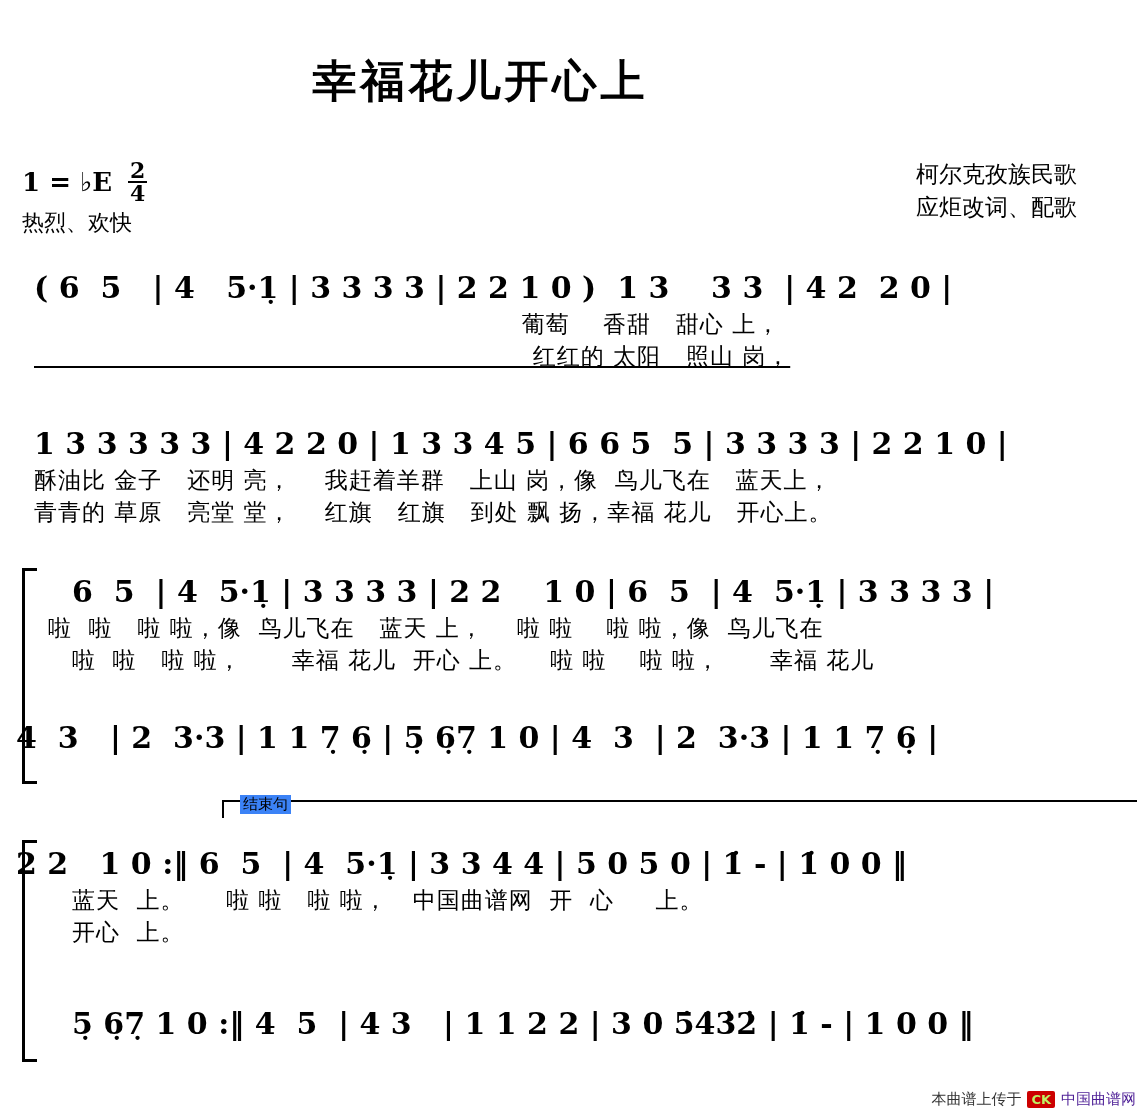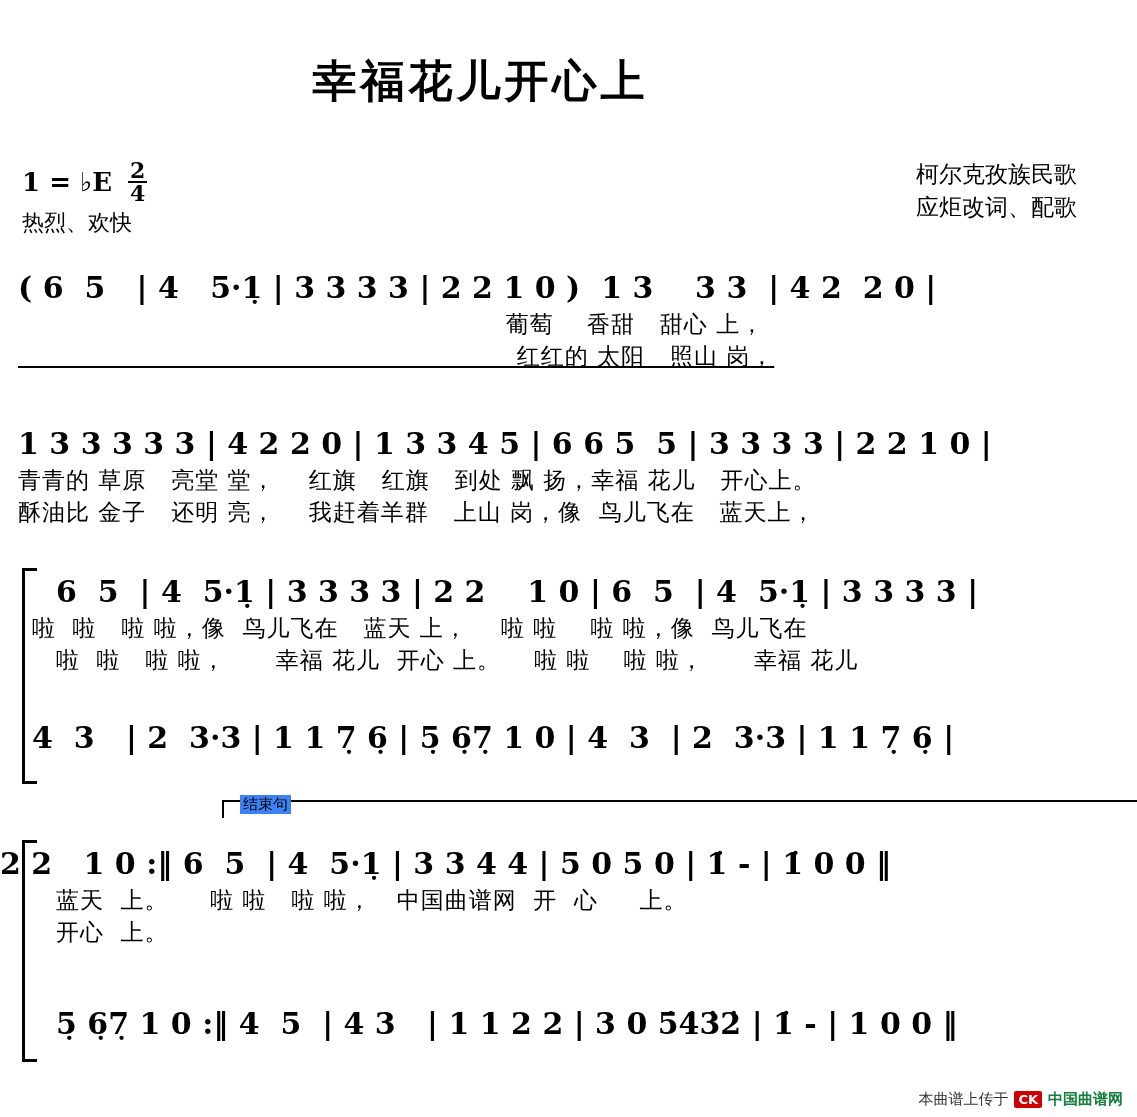--- a/index.html
+++ b/index.html
@@ -71,21 +71,21 @@
     top: 158px;
     text-align: right;
     font-size: 23px;
     line-height: 1.45;
     font-family: "DejaVu Serif", serif;
   }
 
   
   .row {
     position: absolute;
-    left: 0;
+    left: 16px;
     width: 1016px;
   }
   .notes {
     font-family: "DejaVu Serif", serif;
     font-size: 30px;
     font-weight: bold;
     letter-spacing: 0;
     white-space: pre;
     height: 40px;
     line-height: 40px;
@@ -121,38 +121,38 @@
     position: absolute;
     font-size: 15px;
     font-family: "DejaVu Serif", serif;
     background: #3b82f6;
     padding: 0 3px;
   }
 
   
   .footer {
     position: absolute;
-    right: 14px;
+    right: 1px;
     bottom: 8px;
     display: flex;
     align-items: center;
     gap: 6px;
     font-size: 15px;
     color: #333;
     font-family: "DejaVu Sans", sans-serif;
   }
   .footer .badge {
     background: #c00;
-    color: #ffffff;
+    color: #bef264;
     font-size: 13px;
     padding: 1px 4px;
     border-radius: 2px;
     font-weight: bold;
   }
-  .footer .site { color: #15803d; font-weight: bold; }
+  .footer .site { color: #4c1d95; font-weight: normal; }
 </style>
 </head>
 <body>
 
 <div class="page">
 
   <div class="title">幸福花儿开心上</div>
 
   <div class="keysig">
     <span>1 = ♭E</span>
@@ -170,34 +170,34 @@
   </div>
 
   <div class="row" style="top:268px;">
     <div class="notes" style="padding-left:18px;">( 6  5   | 4   5·1̣ | 3 3 3 3 | 2 2 1 0 )  1 3    3 3  | 4 2  2 0 |</div>
     <div class="lyric" style="padding-left:7px;">                                                            葡萄    香甜   甜心 上，</div>
     <div class="lyric u" style="padding-left:18px;">                                                            红红的 太阳   照山 岗，</div>
   </div>
 
   <div class="row" style="top:424px;">
     <div class="notes" style="padding-left:18px;">1 3 3 3 3 3 | 4 2 2 0 | 1 3 3 4 5 | 6 6 5  5 | 3 3 3 3 | 2 2 1 0 |</div>
+    <div class="lyric" style="padding-left:18px;">酥油比 金子   还明 亮，    我赶着羊群   上山 岗，像  鸟儿飞在   蓝天上，</div>
     <div class="lyric" style="padding-left:18px;">青青的 草原   亮堂 堂，    红旗   红旗   到处 飘 扬，幸福 花儿   开心上。</div>
-    <div class="lyric" style="padding-left:18px;">酥油比 金子   还明 亮，    我赶着羊群   上山 岗，像  鸟儿飞在   蓝天上，</div>
   </div>
 
   <div class="group-bracket" style="left:22px; top:568px; height:210px;"></div>
 
   <div class="row" style="top:572px;">
     <div class="notes" style="padding-left:56px;">6  5  | 4  5·1̣ | 3 3 3 3 | 2 2    1 0 | 6  5  | 4  5·1̣ | 3 3 3 3 |</div>
     <div class="lyric" style="padding-left:32px;">啦  啦   啦 啦，像  鸟儿飞在   蓝天 上，    啦 啦    啦 啦，像  鸟儿飞在</div>
     <div class="lyric" style="padding-left:56px;">啦  啦   啦 啦，      幸福 花儿  开心 上。    啦 啦    啦 啦，      幸福 花儿</div>
   </div>
 
   <div class="row" style="top:718px;">
-    <div class="notes" style="margin-left:32px;">4  3   | 2  3·3 | 1 1 7̣ 6̣ | 5̣ 6̣7̣ 1 0 | 4  3  | 2  3·3 | 1 1 7̣ 6̣ |</div>
+    <div class="notes" style="">4  3   | 2  3·3 | 1 1 7̣ 6̣ | 5̣ 6̣7̣ 1 0 | 4  3  | 2  3·3 | 1 1 7̣ 6̣ |</div>
   </div>
 
   <div class="ending-line" style="left:222px; top:800px; width:1064px;"></div>
   <div class="ending-label" style="left:240px; top:795px;">结束句</div>
 
   <div class="group-bracket" style="left:22px; top:840px; height:216px;"></div>
 
   <div class="row" style="top:844px;">
     <div class="notes" style="">2 2   1 0 :‖ 6  5  | 4  5·1̣ | 3 3 4 4 | 5 0 5 0 | 1̇ - | 1̇ 0 0 ‖</div>
     <div class="lyric" style="padding-left:56px;">蓝天  上。     啦 啦   啦 啦，   中国曲谱网  开  心     上。</div>

